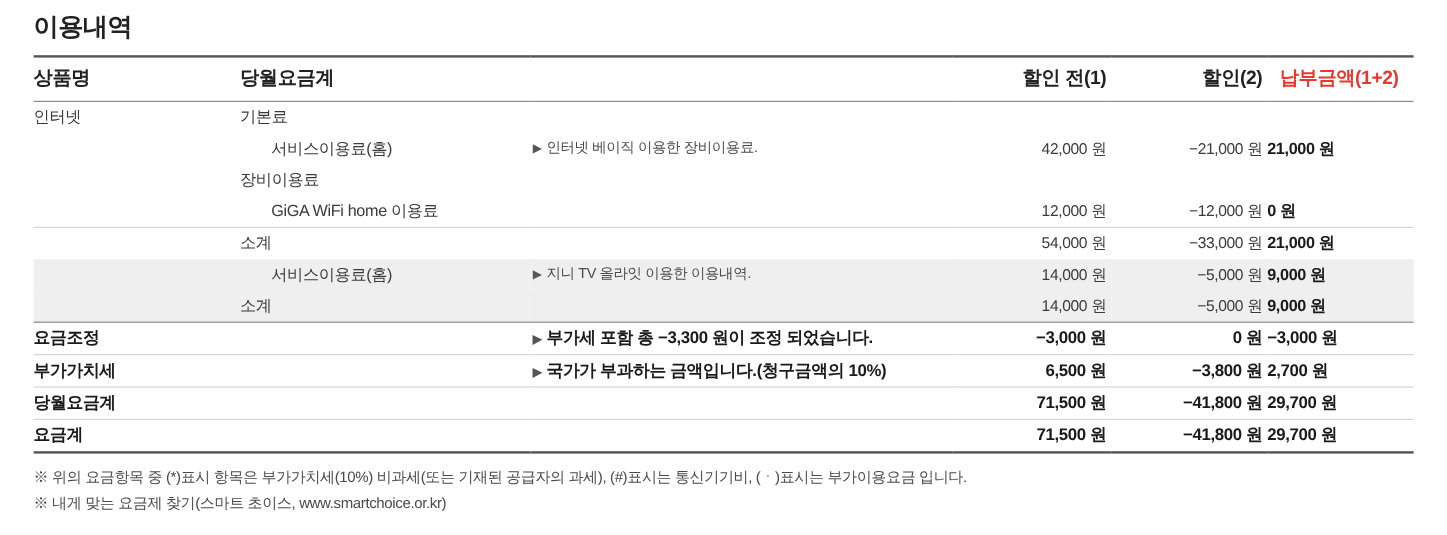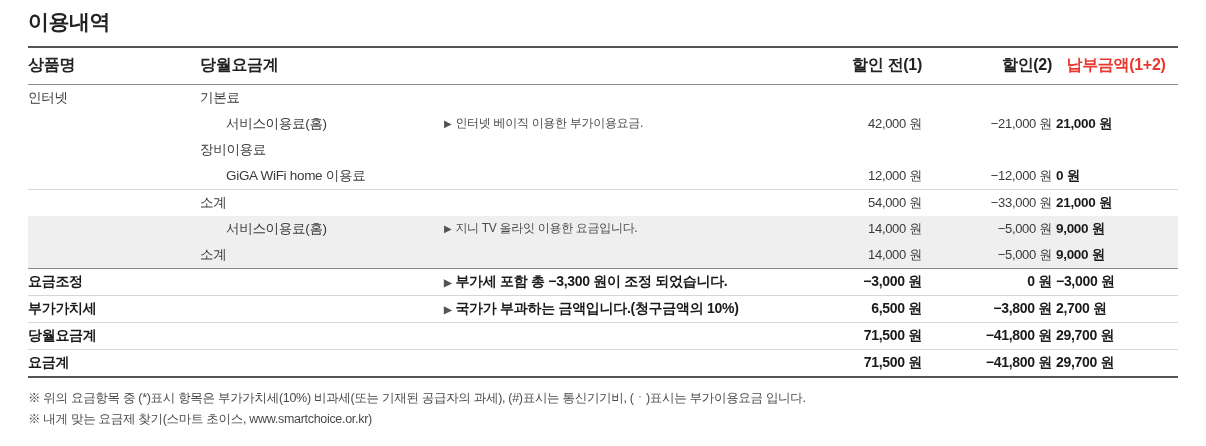--- a/index.html
+++ b/index.html
@@ -136,21 +136,21 @@
         <td class="indent1">기본료</td>
         <td class="desc"></td>
         <td class="num"></td>
         <td class="num"></td>
         <td class="pay"></td>
       </tr>
 
       <tr>
         <td></td>
         <td class="indent2">서비스이용료(홈)</td>
-        <td class="desc"><span class="tri">▶</span><span>인터넷 베이직 이용한 부가이용요금.</span></td>
+        <td class="desc"><span class="tri">▶</span><span>인터넷 베이직 이용한 장비이용료.</span></td>
         <td class="num">42,000 원</td>
         <td class="num">−21,000 원</td>
         <td class="pay">21,000 원</td>
       </tr>
 
       <tr>
         <td></td>
         <td class="indent1">장비이용료</td>
         <td class="desc"></td>
         <td class="num"></td>
@@ -173,21 +173,21 @@
         <td class="desc"></td>
         <td class="num">54,000 원</td>
         <td class="num">−33,000 원</td>
         <td class="pay">21,000 원</td>
       </tr>
 
 
       <tr class="shade">
         <td></td>
         <td class="indent2">서비스이용료(홈)</td>
-        <td class="desc"><span class="tri">▶</span><span>지니 TV 올라잇 이용한 요금입니다.</span></td>
+        <td class="desc"><span class="tri">▶</span><span>지니 TV 올라잇 이용한 이용내역.</span></td>
         <td class="num">14,000 원</td>
         <td class="num">−5,000 원</td>
         <td class="pay">9,000 원</td>
       </tr>
 
       <tr class="shade">
         <td></td>
         <td class="indent1">소계</td>
         <td class="desc"></td>
         <td class="num">14,000 원</td>

